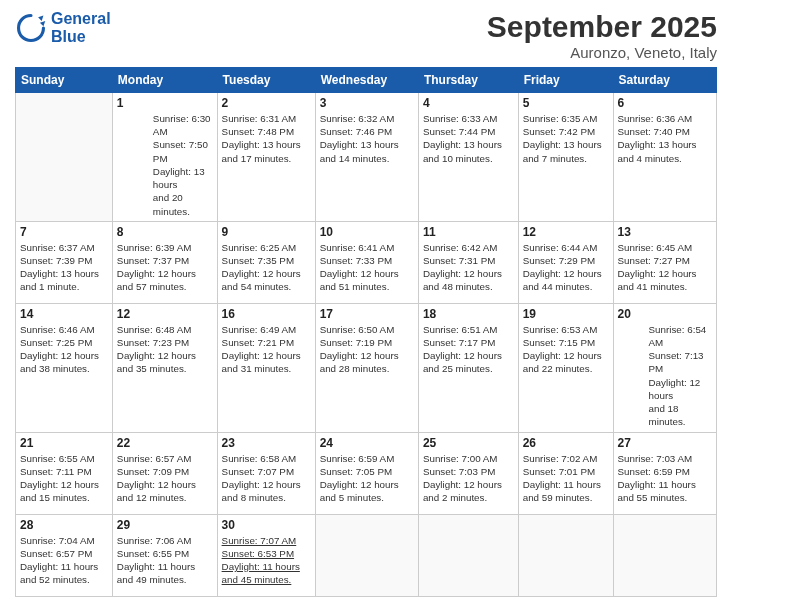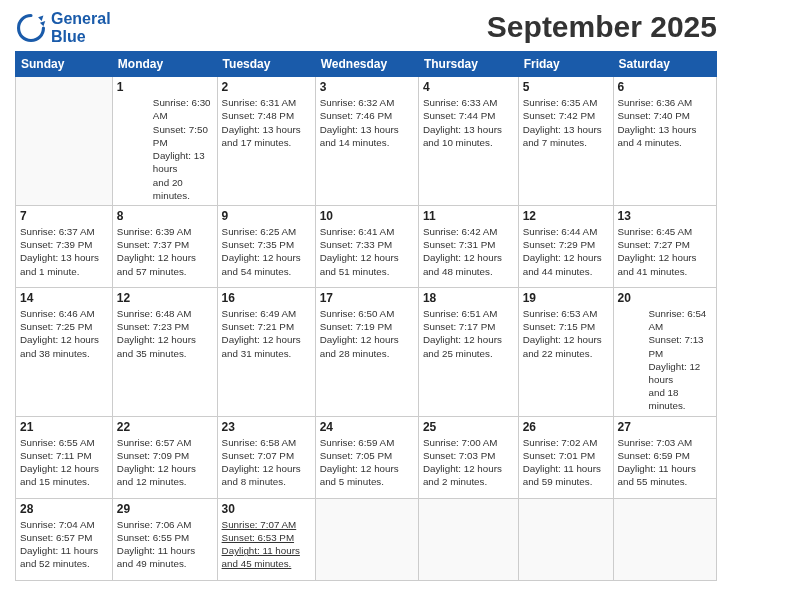--- a/index.html
+++ b/index.html
@@ -94,20 +94,21 @@
         <path d="M26 6 L32 4 L30 10 Z" fill="#1a5baa"></path>
         <path d="M28 12 L34 10 L32 16 Z" fill="#1a5baa"></path>
       </svg>
       <div>
         <div style="font-size:16px;font-weight:bold;color:#1a5baa;line-height:1.1">General</div>
         <div style="font-size:16px;font-weight:bold;color:#1a5baa;line-height:1.1">Blue</div>
       </div>
     </div>
     <div class="title-block">
       <div class="month-title">September 2025</div>
+      <div class="location-title">Auronzo, Veneto, Italy</div>
     </div>
   </div>
 
   <table class="calendar">
     <thead>
       <tr>
       <th>Sunday</th>
           <th>Monday</th>
           <th>Tuesday</th>
           <th>Wednesday</th>

